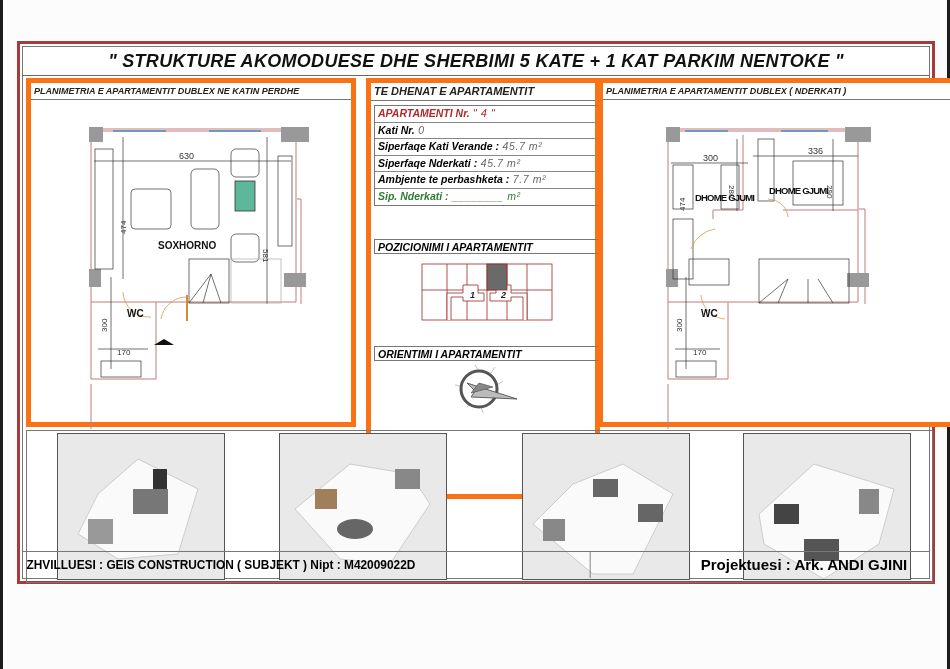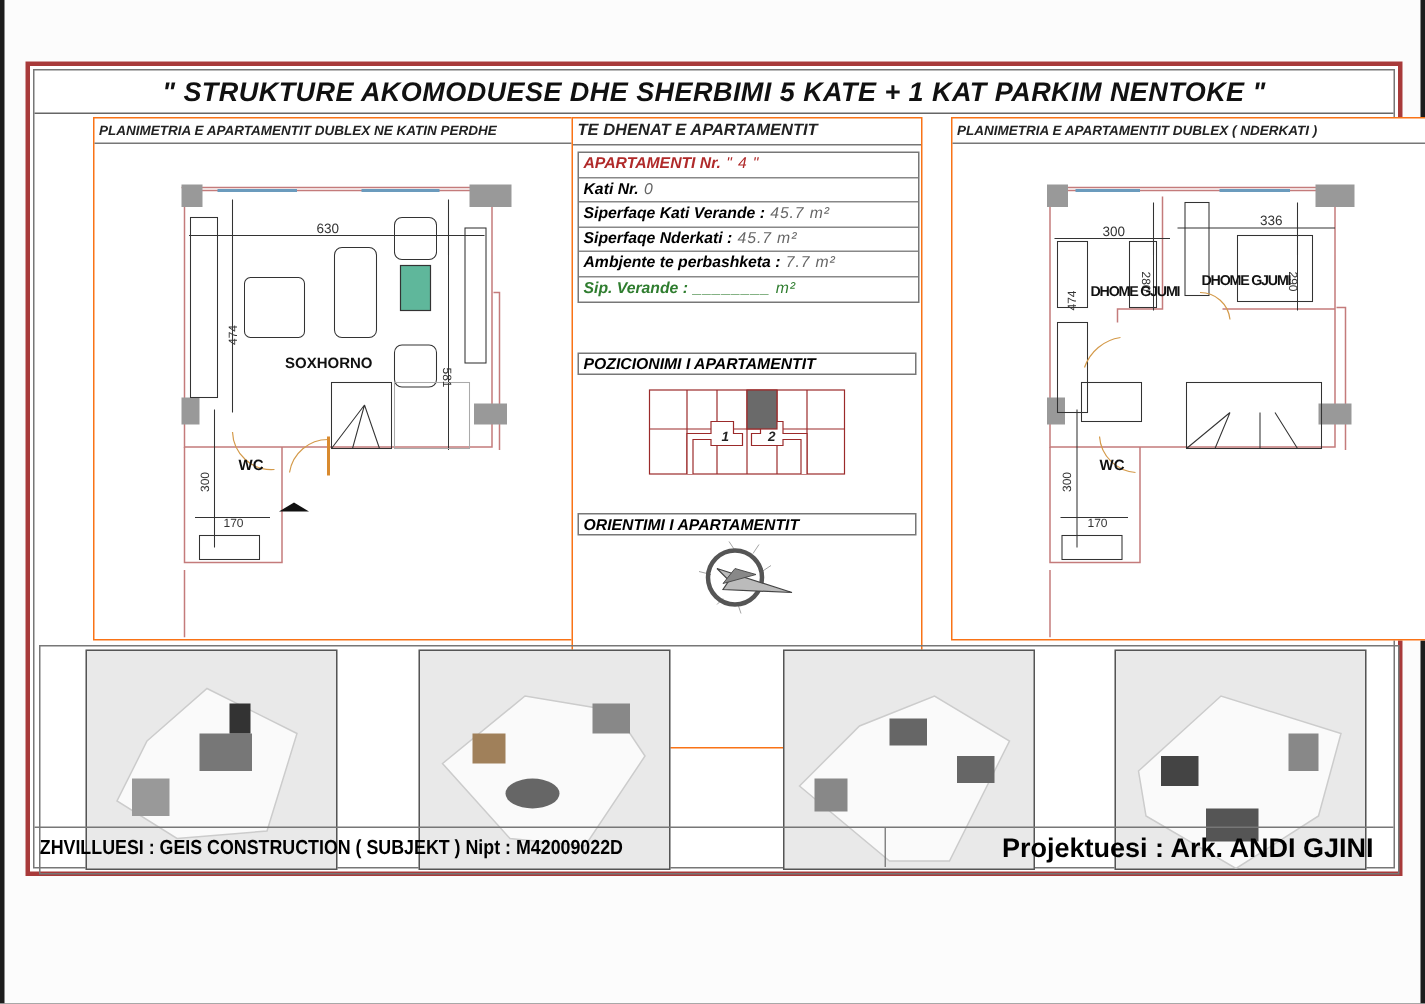--- a/index.html
+++ b/index.html
@@ -1,38 +1,38 @@
 <!DOCTYPE html>
 <html><head>
 <meta charset="utf-8">
 <style>
   html,body{margin:0;padding:0;}
   body{width:950px;height:669px;background:#1d1d1d;position:relative;overflow:hidden;font-family:"Liberation Sans",sans-serif;}
   .paper{position:absolute;left:3px;top:0;width:944px;height:669px;background:#fcfcfc;}
   .frame{position:absolute;left:14px;top:41px;width:918px;height:543px;border:3px solid #a83a3a;box-sizing:border-box;background:#fff;}
   .inner{position:absolute;left:2px;top:2px;right:2px;bottom:2px;border:1px solid #777;}
   .title{position:absolute;left:0;right:0;top:0;height:28px;border-bottom:1px solid #666;display:flex;align-items:center;justify-content:center;font-style:italic;font-weight:bold;font-size:18px;letter-spacing:0.3px;color:#111;}
-  .panel{position:absolute;border:1px solid #f97316;box-sizing:border-box;background:#fff;margin-left:36px;}
+  .panel{position:absolute;border:5px solid #f97316;box-sizing:border-box;background:#fff;}
   .panel-head{height:16px;border-bottom:1px solid #777;font-size:9px;font-style:italic;font-weight:bold;color:#222;padding-left:3px;line-height:16px;white-space:nowrap;overflow:hidden;}
   .mid-head{font-size:11px;line-height:17px;height:17px;}
   .info-table{position:absolute;left:3px;top:22px;width:226px;border:1px solid #777;}
   .info-row{height:15.6px;border-bottom:1px solid #888;font-size:10.5px;font-style:italic;line-height:15px;padding-left:3px;white-space:nowrap;}
   .info-row:last-child{border-bottom:none;}
   .lbl{font-weight:bold;text-align:right;}
   .val{color:#666;letter-spacing:0.6px;}
   .red .lbl,.red .val{color:#b02a2a;}
   .green .lbl{color:#2f7d2f;}
   .green .val{color:#2f7d2f;}
   .subhead{position:absolute;left:3px;width:226px;height:15px;border:1px solid #777;font-size:10.5px;font-style:italic;font-weight:bold;line-height:15px;padding-left:3px;box-sizing:border-box;}
   .plan-svg{position:absolute;}
   .renders{position:absolute;left:3px;top:383px;width:907px;height:153px;border:1px solid #777;box-sizing:border-box;}
   .render{position:absolute;top:4px;width:168px;height:167px;background:#e9e9e9;border:1px solid #555;box-sizing:border-box;}
-  .footer{position:absolute;left:0;right:0;bottom:0;height:26px;border-top:1px solid #777;display:flex;}
+  .footer{position:absolute;left:0;right:0;bottom:0;height:26px;border-top:1px solid #777;display:flex;gap:11px;}
   .foot-left{width:305px;border-right:1px solid #777;font-size:13.5px;font-weight:bold;line-height:26px;padding-left:4px;white-space:nowrap;transform:scaleX(0.88);transform-origin:left;}
-  .foot-right{flex:1;text-align:left;font-size:18px;font-weight:bold;line-height:26px;}
+  .foot-right{flex:1;text-align:center;font-size:15px;font-weight:bold;line-height:26px;}
   .room-label{font-family:"Liberation Sans",sans-serif;font-weight:bold;}
 </style>
 </head>
 <body>
 
 <div class="paper">
   <div class="frame">
     <div class="inner">
 
       <div class="title">" STRUKTURE  AKOMODUESE  DHE  SHERBIMI  5  KATE  +  1 KAT  PARKIM  NENTOKE "</div>
@@ -80,29 +80,29 @@
           <text x="148" y="60" font-size="9" fill="#333" transform="scale(1,1)">630</text>
           <text x="95" y="135" font-size="8" fill="#333" transform="rotate(-90 95 135)">474</text>
           <text x="232" y="150" font-size="8" fill="#333" transform="rotate(90 232 150)">581</text>
           <text x="76" y="233" font-size="8" fill="#333" transform="rotate(-90 76 233)">300</text>
           <text x="86" y="256" font-size="8" fill="#333">170</text>
           <text class="room-label" x="127" y="150" font-size="10" fill="#111">SOXHORNO</text>
           <text class="room-label" x="96" y="218" font-size="10" fill="#111">WC</text>
         </svg>
       </div>
 
-      <div class="panel" style="left:322px;top:31px;width:234px;height:421px;">
+      <div class="panel" style="left:343px;top:31px;width:234px;height:421px;">
         <div class="panel-head mid-head">TE  DHENAT  E  APARTAMENTIT</div>
         <div class="info-table">
           <div class="info-row red"><span class="lbl">APARTAMENTI   Nr.</span><span class="val"> " 4 "</span></div>
           <div class="info-row"><span class="lbl">Kati   Nr.</span><span class="val"> 0</span></div>
           <div class="info-row"><span class="lbl">Siperfaqe  Kati  Verande :</span><span class="val"> 45.7  m²</span></div>
           <div class="info-row"><span class="lbl">Siperfaqe  Nderkati  :</span><span class="val"> 45.7  m²</span></div>
           <div class="info-row"><span class="lbl">Ambjente  te  perbashketa :</span><span class="val"> 7.7  m²</span></div>
-          <div class="info-row green"><span class="lbl">Sip.  Verande    :</span><span class="val">  ________  m²</span></div>
+          <div class="info-row green"><span class="lbl">Sip.  Nderkati    :</span><span class="val">  ________  m²</span></div>
         </div>
 
         <div class="subhead" style="top:156px;">POZICIONIMI  I  APARTAMENTIT</div>
         <svg style="position:absolute;left:50px;top:180px;" width="132" height="70" viewBox="0 0 132 70">
           <g stroke="#9b2a2a" stroke-width="0.8" fill="none">
             <rect x="1" y="1" width="130" height="56"></rect>
             <line x1="1" y1="27" x2="131" y2="27"></line>
             <line x1="26" y1="1" x2="26" y2="57"></line>
             <line x1="46" y1="1" x2="46" y2="57"></line>
             <line x1="66" y1="1" x2="66" y2="57"></line>

